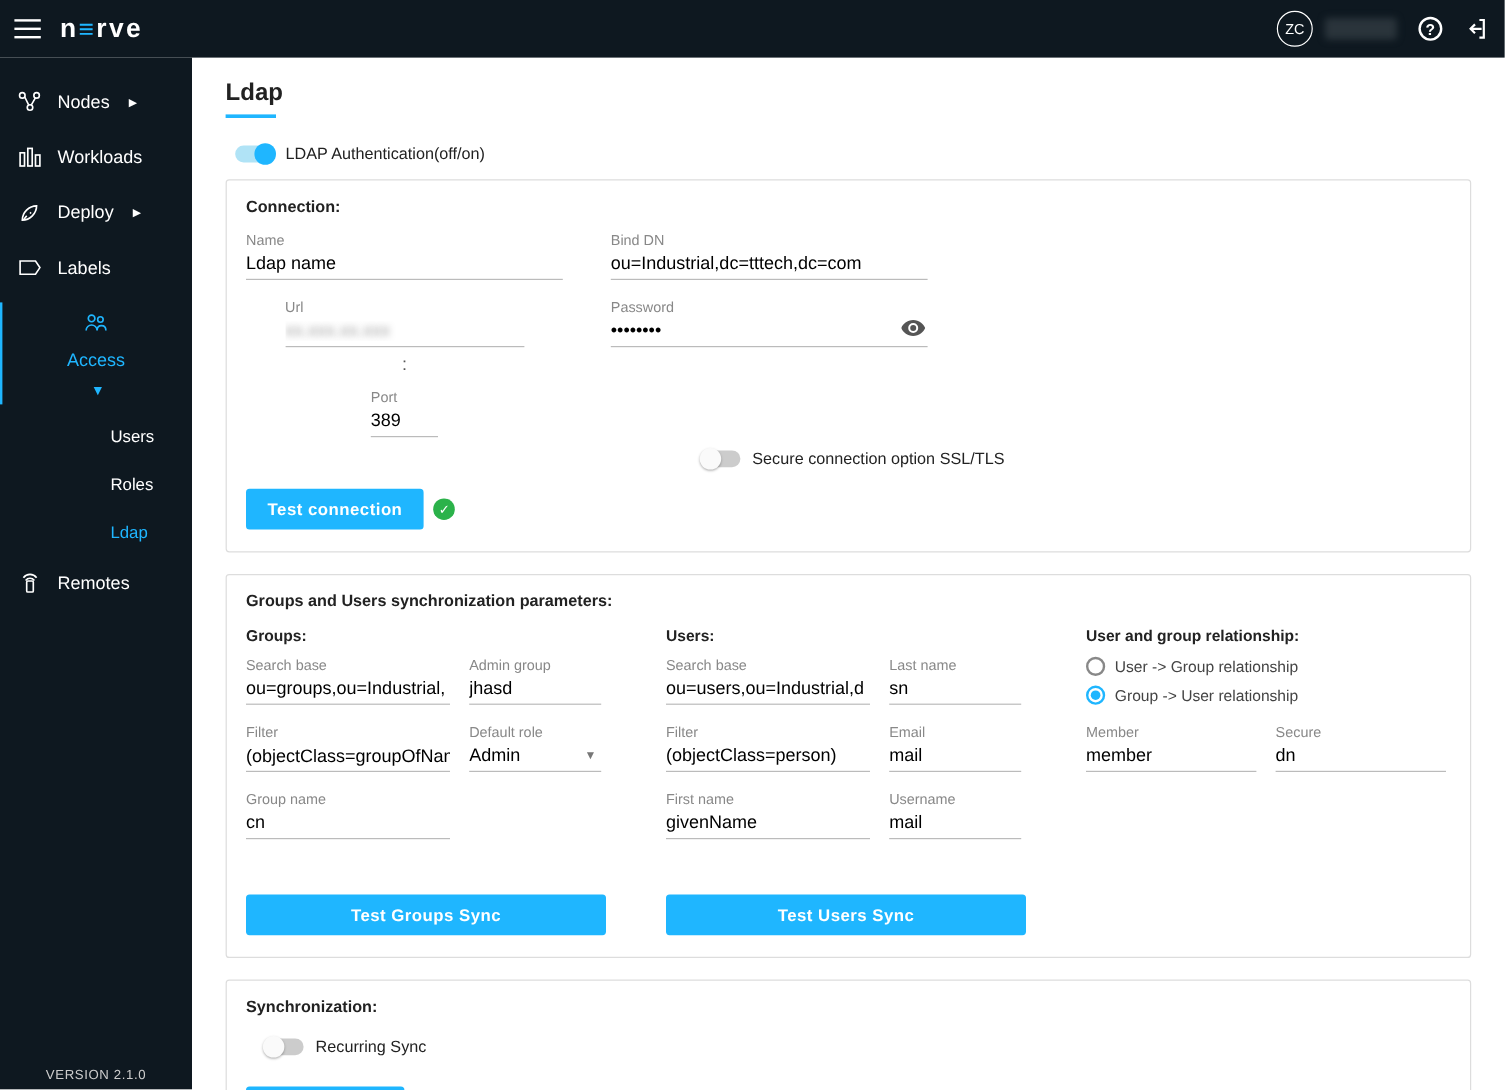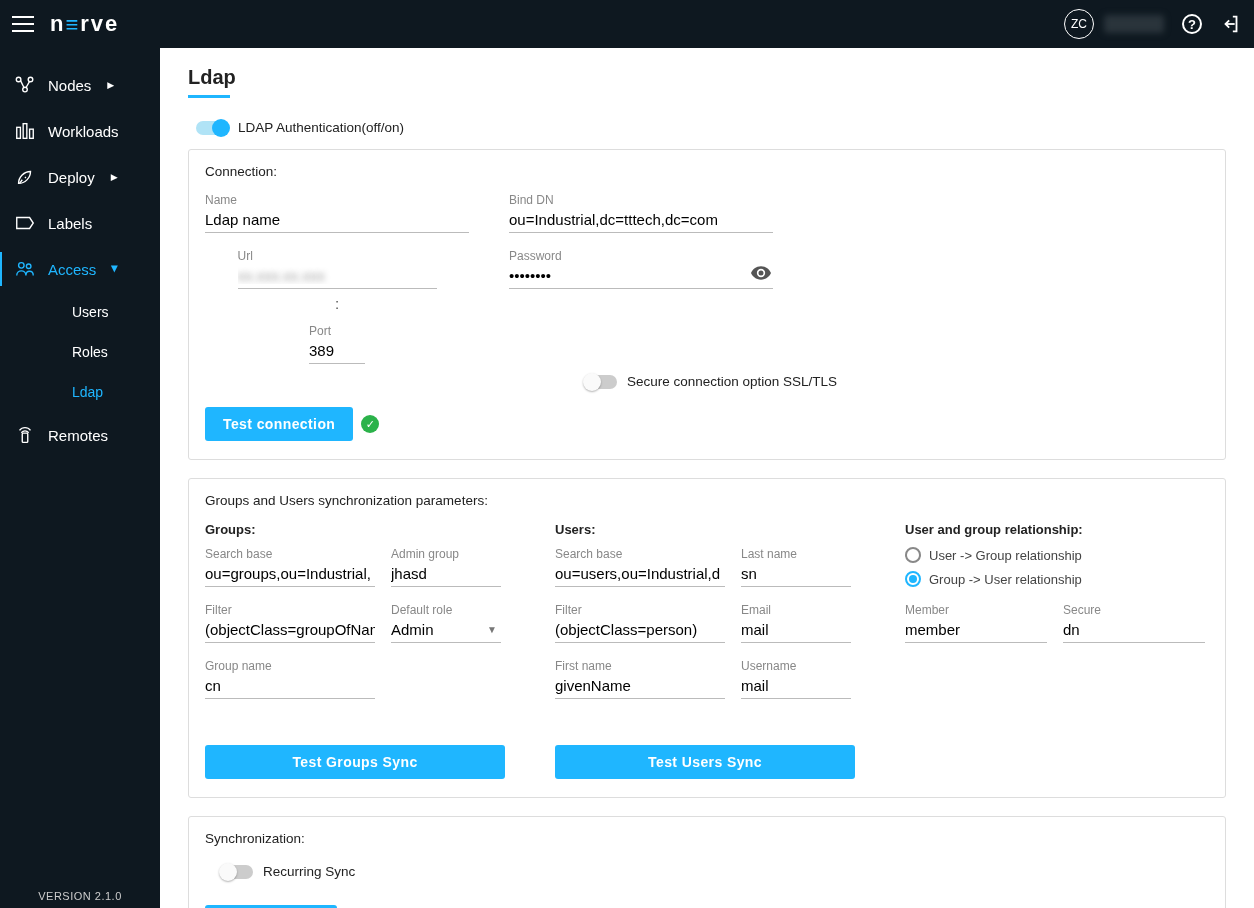--- a/index.html
+++ b/index.html
@@ -11,43 +11,43 @@
     .logo .eq { color:#1fb6ff; font-size:22px; position:relative; top:1px; }
     .topbar-spacer { flex:1; }
     .avatar-circle { width:30px; height:30px; border:1.5px solid #fff; border-radius:50%; display:flex; align-items:center; justify-content:center; font-size:12px; margin-right:10px;}
     .user-blur { width:60px; height:18px; background:#2a343b; border-radius:3px; filter:blur(3px); margin-right:18px;}
     .help-icon { width:20px; height:20px; border:2px solid #fff; border-radius:50%; display:flex; align-items:center; justify-content:center; font-size:13px; font-weight:bold; margin-right:18px; cursor:pointer;}
     .logout-icon { cursor:pointer; }
 
     .layout { display:flex; height:860px; }
     .sidebar { width:160px; background:#0e1820; color:#fff; display:flex; flex-direction:column; padding-top:14px; position:relative;}
     .nav-item { display:flex; align-items:center; padding:12px 14px; font-size:15px; cursor:pointer; gap:12px; position:relative;}
-    .nav-item.active { color:#1fb6ff; }
+    .nav-item.active { color:#1fb6ff;flex-direction:column; }
     .nav-item.active::before { content:""; position:absolute; left:0; top:6px; bottom:6px; width:2px; background:#1fb6ff; }
     .nav-icon { width:22px; height:22px; flex-shrink:0; display:flex; align-items:center; justify-content:center;}
     .caret { font-size:9px; margin-left:4px; }
-    .subnav { padding-left:72px; }
+    .subnav { padding-left:92px; }
     .subnav-item { padding:12px 0; font-size:14px; cursor:pointer; }
     .subnav-item.active { color:#1fb6ff; }
     .version { position:absolute; bottom:6px; left:0; right:0; text-align:center; font-size:11px; color:#ccc; letter-spacing:0.5px;}
 
     .main { flex:1; background:#fff; padding:18px 28px 18px 28px; overflow-y:auto; height:860px;}
     .page-title { font-size:20px; font-weight:600; margin-bottom:6px;}
     .title-underline { width:42px; height:3px; background:#1fb6ff; margin-bottom:22px;}
     .toggle-row { display:flex; align-items:center; gap:10px; margin-bottom:14px; padding-left:8px;}
     .switch { position:relative; width:32px; height:14px; background:#b0e3f6; border-radius:10px; cursor:pointer;}
     .switch-knob { position:absolute; width:18px; height:18px; background:#1fb6ff; border-radius:50%; top:-2px; transition:left .2s;}
     .switch.on .switch-knob { left:16px; }
     .switch.off { background:#ccc; }
     .switch.off .switch-knob { left:-2px; background:#fafafa; box-shadow:0 1px 2px rgba(0,0,0,0.3);}
     .switch-grey .switch-knob { background:#fafafa; box-shadow:0 1px 2px rgba(0,0,0,0.3);}
     .switch-grey { background:#bdbdbd; }
 
     .panel { border:1px solid #ddd; border-radius:3px; padding:14px 16px 18px 16px; margin-bottom:18px;}
-    .panel-title { font-size:13.5px; font-weight:400; margin-bottom:14px;}
+    .panel-title { font-size:13.5px; font-weight:700; margin-bottom:14px;}
     .field { display:flex; flex-direction:column; margin-bottom:16px; }
     .field-label { font-size:12px; color:#888; margin-bottom:1px;}
     .field-input { border:none; border-bottom:1px solid #bbb; font-size:15px; padding:3px 0 4px 0; background:transparent; outline:none; width:100%;}
     .field-input.blurred { color:transparent; text-shadow:0 0 6px #999; }
     .row { display:flex; gap:40px; }
     .col { display:flex; flex-direction:column; }
     .url-port-group { display:flex; align-items:center; gap:6px;flex-direction:column;}
     .colon { font-size:15px; padding-bottom:6px; color:#555;}
     .pw-wrap { position:relative; }
     .eye-icon { position:absolute; right:2px; bottom:8px; cursor:pointer; color:#555;}

